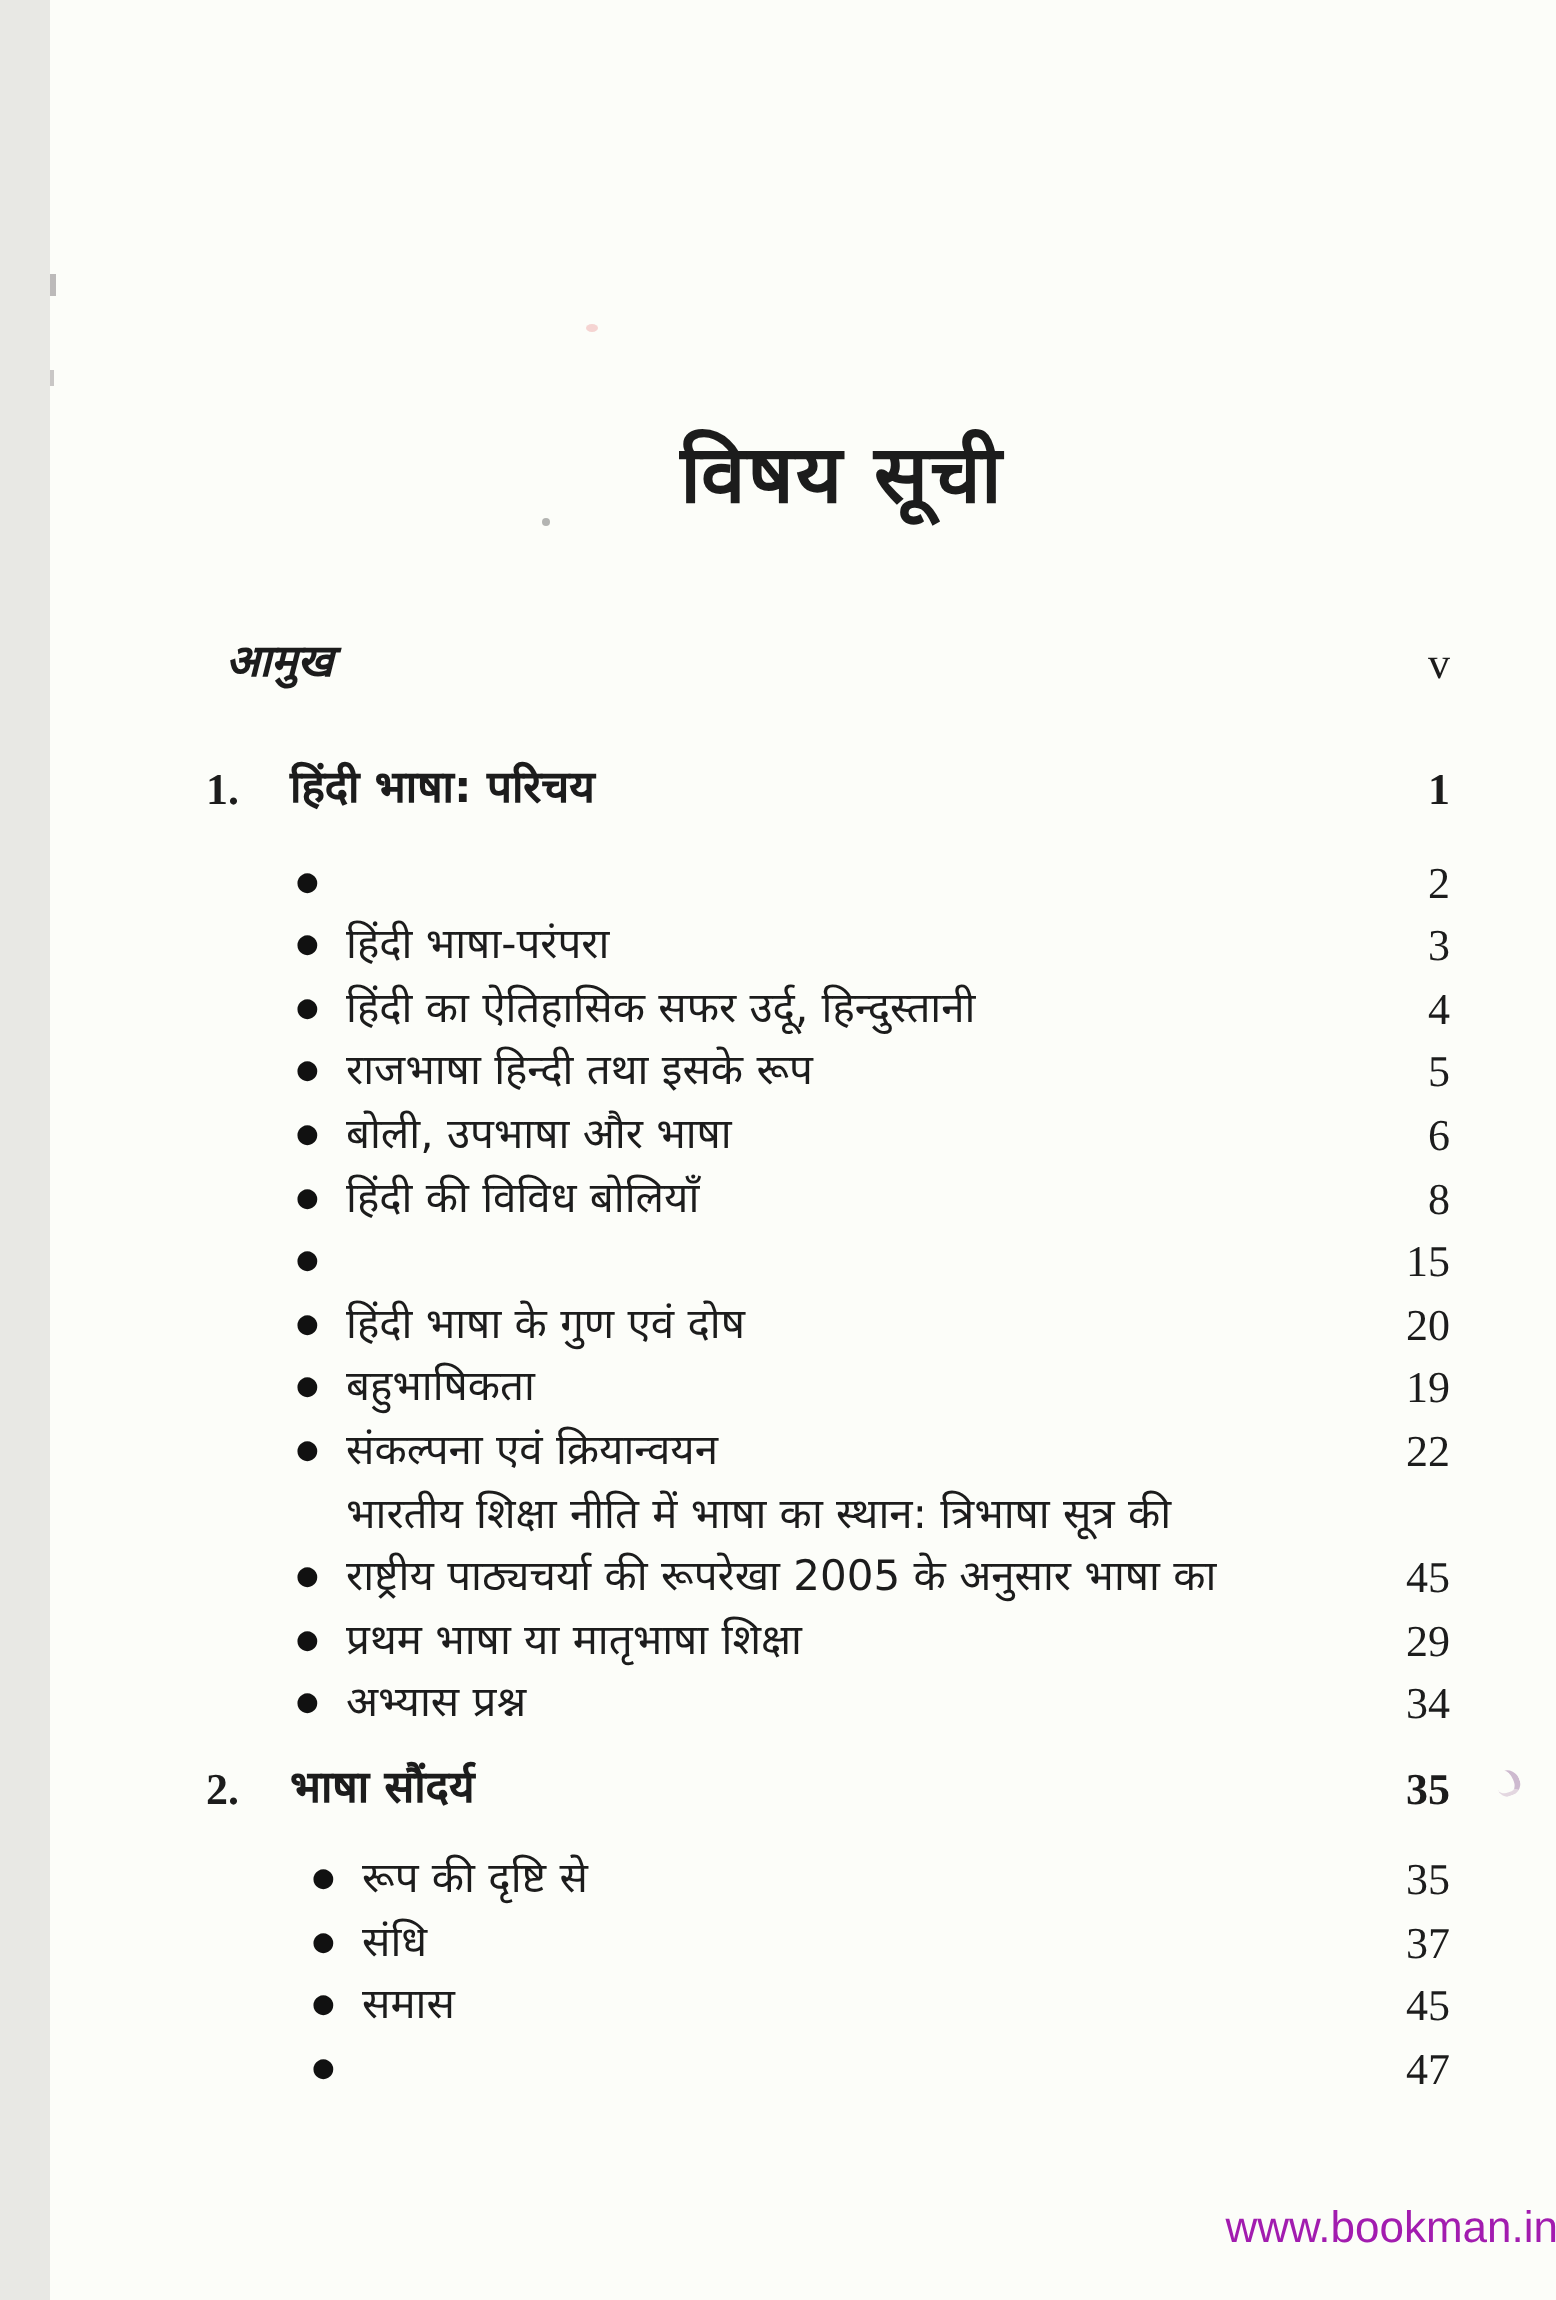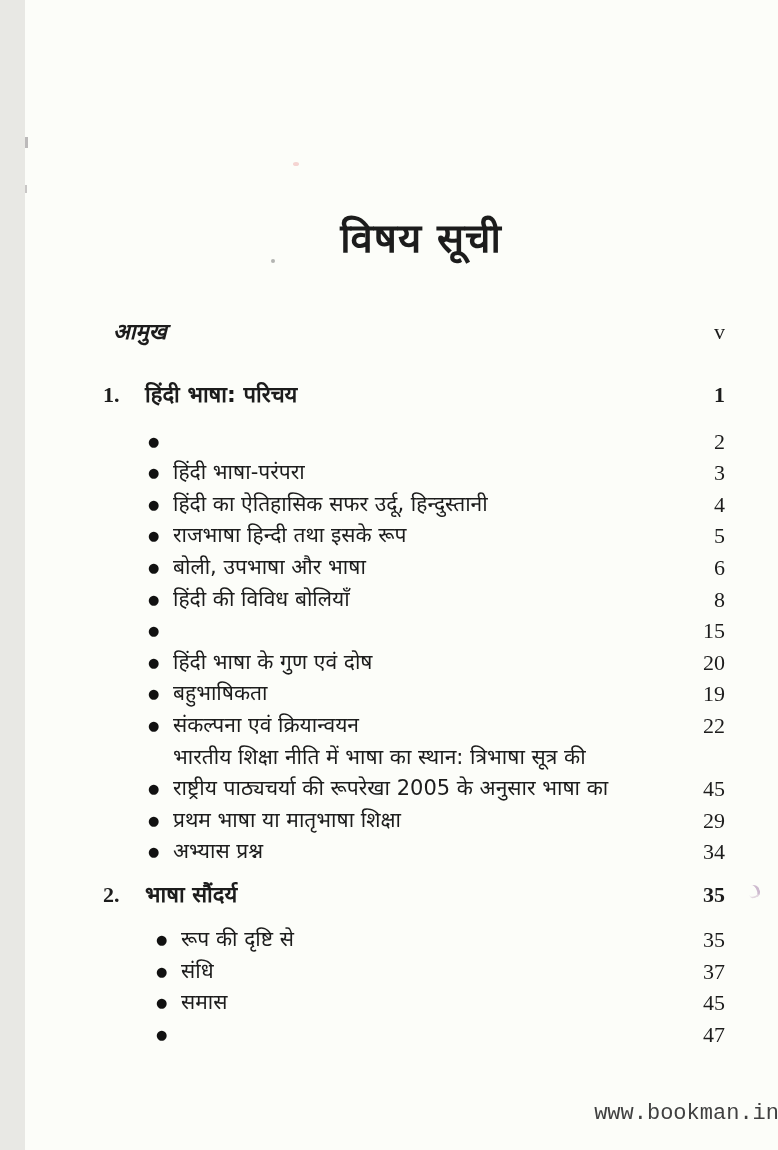--- a/index.html
+++ b/index.html
@@ -26,21 +26,21 @@
   .section .secnum { width:34px; flex:none; font-family:"Liberation Serif", serif; font-size:22px; }
   .section .label { margin-left:8px; }
   .section .pagenum { font-weight:bold; line-height:33px; }
   .bullet .marker { flex:none; margin-left:45px; width:25px; font-size:13px; line-height:31.6px; color:#111; }
   .bullet.s2 .marker { margin-left:53px; }
   .mt-first { margin-top:15px; }
   .section2 { margin-top:10px; }
   .mt-first2 { margin-top:13px; }
   .watermark {
     position:absolute; top:1101px; right:24px;
-    font-family:Liberation Mono, monospace; font-size:22px; color:#404040;
+    font-family:Liberation Sans, sans-serif; font-size:22px; color:#a21caf;
   }
   
   .speck-pink { position:absolute; left:268px; top:162px; width:6px; height:4px; background:rgba(228,120,120,.30); border-radius:50%; }
   .speck-gray { position:absolute; left:246px; top:259px; width:4px; height:4px; background:rgba(90,90,90,.45); border-radius:50%; }
   .squiggle { position:absolute; left:723px; top:885px; width:9px; height:11px;
               border-right:3px solid rgba(150,105,155,.45); border-bottom:2px solid rgba(150,105,155,.25);
               border-radius:0 60% 55% 45%; transform:rotate(-20deg); }
   .edge-mark-1 { position:absolute; left:0; top:137px; width:3px; height:11px; background:rgba(70,60,70,.35); }
   .edge-mark-2 { position:absolute; left:0; top:185px; width:2px; height:8px; background:rgba(70,60,70,.28); }
 </style>

